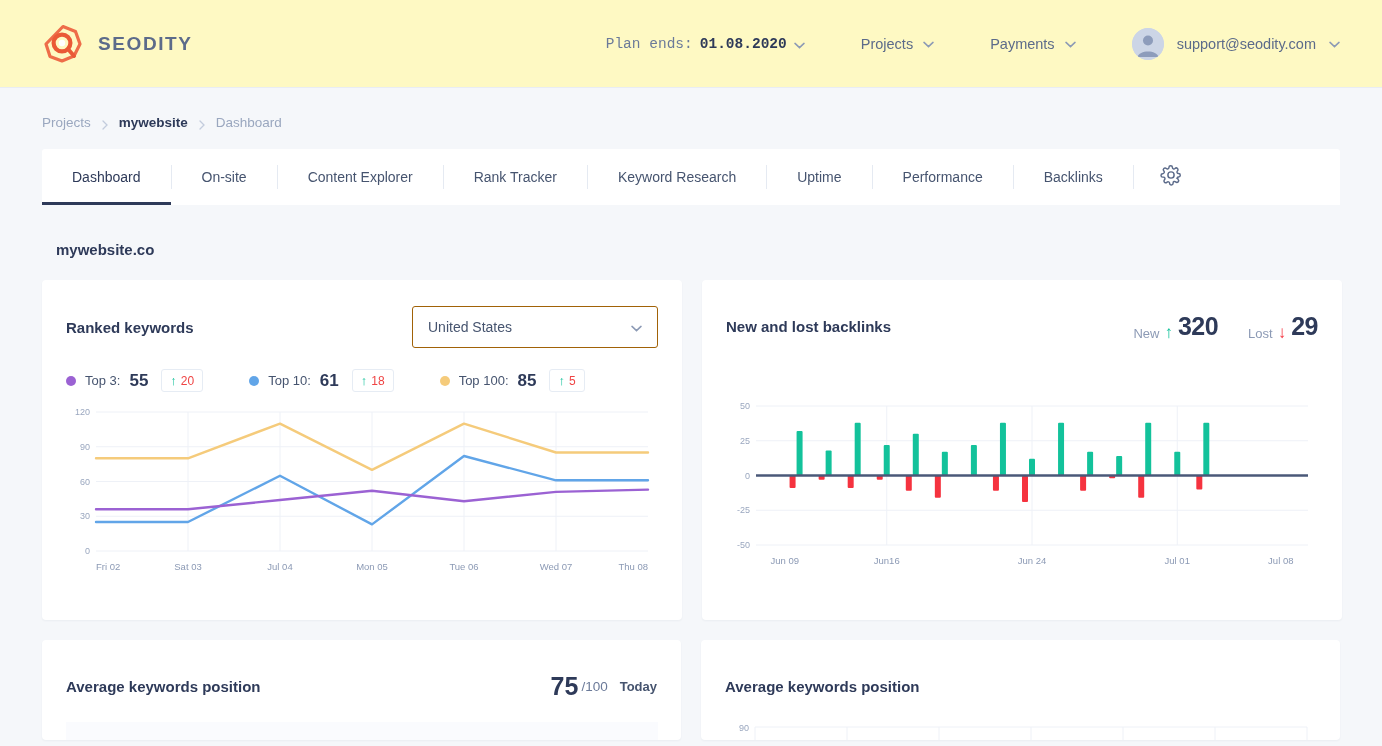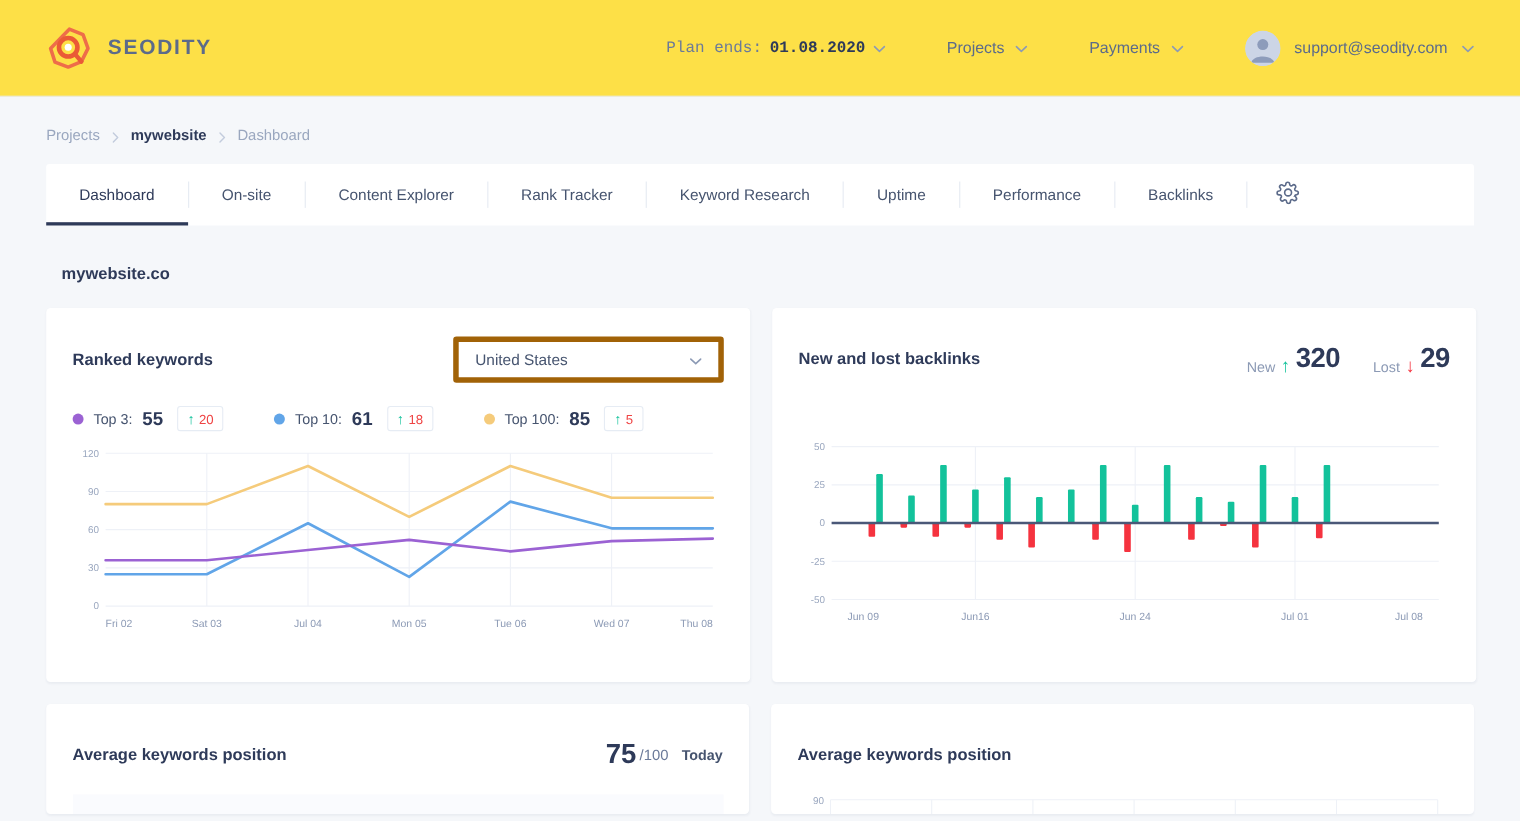--- a/index.html
+++ b/index.html
@@ -8,21 +8,21 @@
     width: 1382px; height: 746px;
     font-family: "Liberation Sans", sans-serif;
     background: #f5f7fa;
     overflow: hidden;
     color: #2e3a59;
   }
 
   
   .header {
     height: 88px;
-    background: #fde047;
+    background: #fef9c3;
     display: flex;
     align-items: center;
     padding: 0 42px;
     border-bottom: 1px solid #e9edf3;
   }
   .brand { display: flex; align-items: center; gap: 14px; }
   .brand-logo { width: 42px; height: 42px; display: block; }
   .brand-name {
     font-size: 19px; font-weight: bold; letter-spacing: 1.6px;
     color: #5c6b8a;
@@ -119,21 +119,21 @@
   .card-bottom { height: 100px; padding: 26px 24px 0 24px; overflow: hidden; }
   .card-head {
     display: flex; align-items: center; justify-content: space-between;
     min-height: 40px;
   }
   .card-title { font-size: 15px; font-weight: bold; color: #2e3a59; }
 
   
   .country-select {
     width: 246px; height: 42px;
-    border: 5px solid #a16207; border-radius: 3px;
+    border: 1px solid #a16207; border-radius: 3px;
     display: flex; align-items: center;
     padding: 0 15px;
     font-size: 14px; color: #46546f;
     cursor: pointer; background: #fff;
   }
   .country-select .chev { margin-left: auto; }
 
   
   .bl-stats { display: flex; align-items: baseline; gap: 30px; }
   .bl-stat { display: flex; align-items: flex-end; gap: 5px; }

